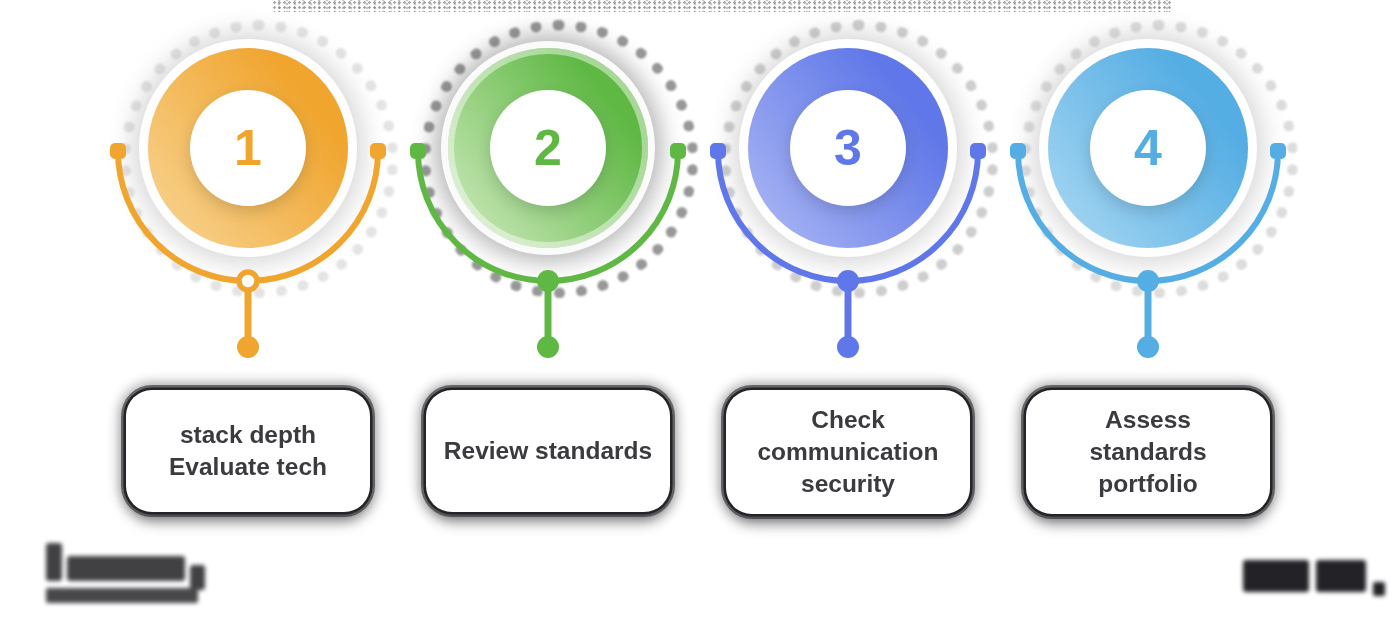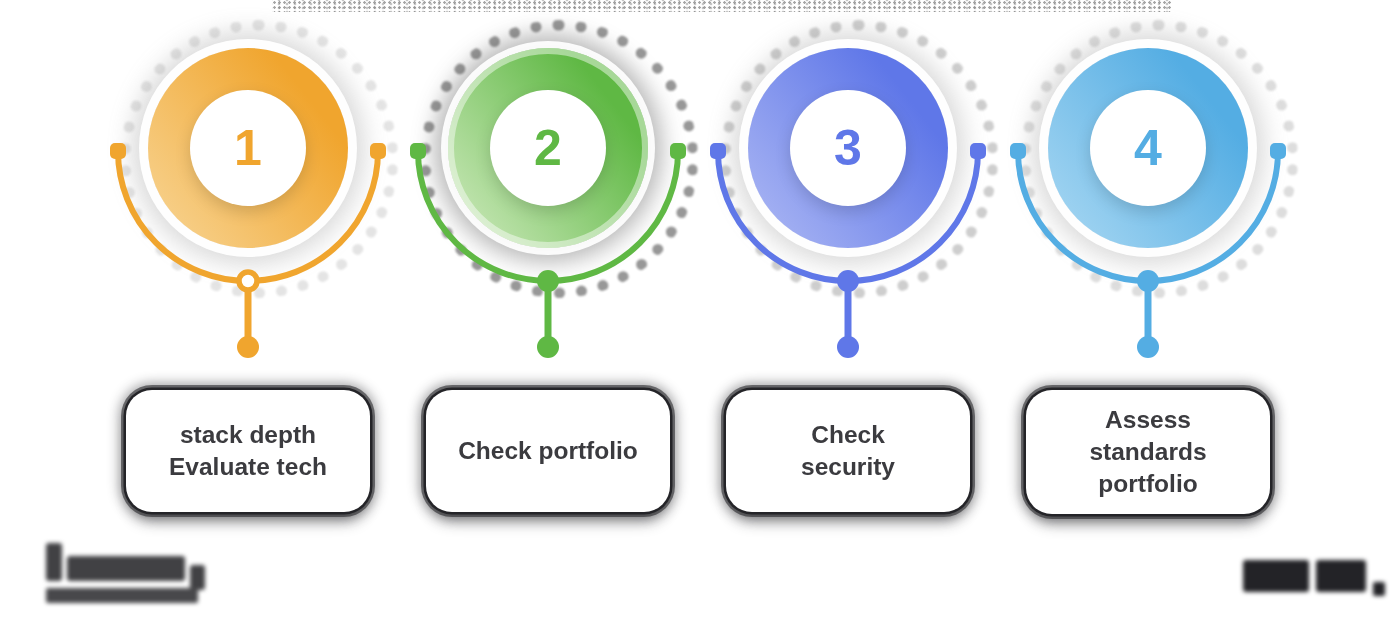--- a/index.html
+++ b/index.html
@@ -120,21 +120,21 @@
       </div>
       <svg class="connector" viewBox="0 0 300 250">
         <path class="arc" d="M 20 20 A 130 130 0 0 0 280 20"></path>
         <rect class="cap" x="12" y="12" width="16" height="16" rx="5"></rect>
         <rect class="cap" x="272" y="12" width="16" height="16" rx="5"></rect>
         <line class="stem" x1="150" y1="150" x2="150" y2="212"></line>
         <circle class="end-dot" cx="150" cy="216" r="11"></circle>
         <circle class="arc-node" cx="150" cy="150" r="11"></circle>
       </svg>
       <div class="label-box">
-        <div class="line">Check portfolio</div>
+        <div class="line">Review standards</div>
         <div class="line"></div>
         <div class="line"></div>
       </div>
     </section>
 
     <section class="step" data-node="solid" style="--a: #5F77E8; --al: #AFBAF4;">
       <div class="noise-ring"></div>
       <div class="big-circle">
         <div class="inner-circle">
           <span class="num">3</span>
@@ -143,20 +143,21 @@
       <svg class="connector" viewBox="0 0 300 250">
         <path class="arc" d="M 20 20 A 130 130 0 0 0 280 20"></path>
         <rect class="cap" x="12" y="12" width="16" height="16" rx="5"></rect>
         <rect class="cap" x="272" y="12" width="16" height="16" rx="5"></rect>
         <line class="stem" x1="150" y1="150" x2="150" y2="212"></line>
         <circle class="end-dot" cx="150" cy="216" r="11"></circle>
         <circle class="arc-node" cx="150" cy="150" r="11"></circle>
       </svg>
       <div class="label-box">
         <div class="line">Check</div>
+        <div class="line">communication</div>
         <div class="line">security</div>
       </div>
     </section>
 
     <section class="step" data-node="solid" style="--a: #54ADE3; --al: #ABD9F3;">
       <div class="noise-ring"></div>
       <div class="big-circle">
         <div class="inner-circle">
           <span class="num">4</span>
         </div>

